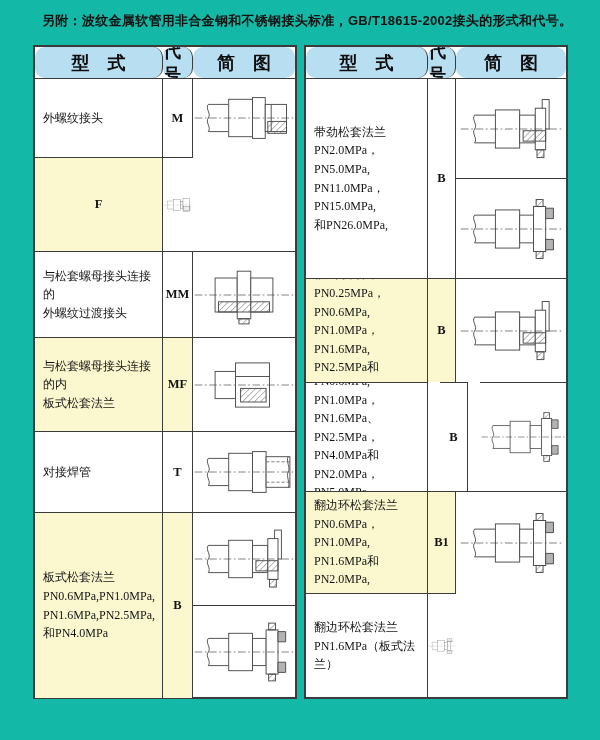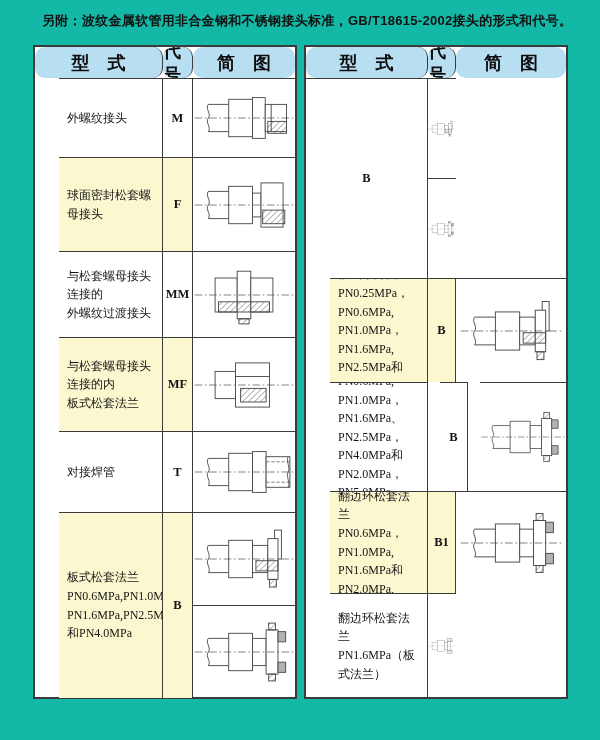--- a/index.html
+++ b/index.html
@@ -40,21 +40,21 @@
   .header-row{height:31px;}
   .header-row .cell{
     background:var(--blue);
     display:flex;align-items:center;justify-content:center;
     font-family:"Liberation Sans",sans-serif;font-weight:bold;
     font-size:18px;color:#0d0d0d;border-radius:10px;
   }
   .type-cell{
     display:flex;flex-direction:column;justify-content:center;
     padding:4px 6px 4px 8px;
-    font-size:12px;line-height:1.55;white-space:pre-line;margin-left:24px;
+    font-size:12px;line-height:1.55;white-space:pre-line;
   }
   .code-cell{
     display:flex;align-items:center;justify-content:center;
     font-size:12.5px;font-weight:bold;
   }
   .diag-cell{display:flex;flex-direction:column;padding:0;}
   .diag-sub{flex:1;display:flex;align-items:center;justify-content:center;}
   .diag-sub + .diag-sub{border-top:1.5px solid var(--bd);}
   .hl{background:var(--yellow);}
   svg.diagram{stroke:var(--line);stroke-width:1.1;fill:none;}
@@ -165,21 +165,20 @@
     <div class="cell code-cell">M</div>
     <div class="cell diag-cell">
               <div class="diag-sub">
                 <svg class="diagram" viewBox="0 0 120 72" width="104" height="66">
                   <use href="#sym-m"></use>
                 </svg>
               </div>
             </div>
   </div>
           <div class="row left-cols" style="height: 94px;">
-    <div class="cell type-cell hl">球面密封松套螺母接头</div>
     <div class="cell code-cell hl">F</div>
     <div class="cell diag-cell">
               <div class="diag-sub">
                 <svg class="diagram" viewBox="0 0 120 72" width="104" height="66">
                   <use href="#sym-f"></use>
                 </svg>
               </div>
             </div>
   </div>
           <div class="row left-cols" style="height: 86px;">
@@ -240,20 +239,24 @@
     </div>
 
     <div class="ftable" id="right-table">
       <div class="row header-row right-cols">
         <div class="cell">型　式</div>
         <div class="cell">代号</div>
         <div class="cell">简　图</div>
       </div>
       <div class="rows">
           <div class="row right-cols" style="height: 200px;">
+    <div class="cell type-cell">带劲松套法兰
+PN2.0MPa，PN5.0MPa,
+PN11.0MPa，PN15.0MPa,
+和PN26.0MPa,</div>
     <div class="cell code-cell">B</div>
     <div class="cell diag-cell">
               <div class="diag-sub">
                 <svg class="diagram" viewBox="0 0 120 72" width="104" height="66">
                   <use href="#sym-flg-up"></use>
                 </svg>
               </div>
               <div class="diag-sub">
                 <svg class="diagram" viewBox="0 0 120 72" width="104" height="66">
                   <use href="#sym-flg-dn"></use>

